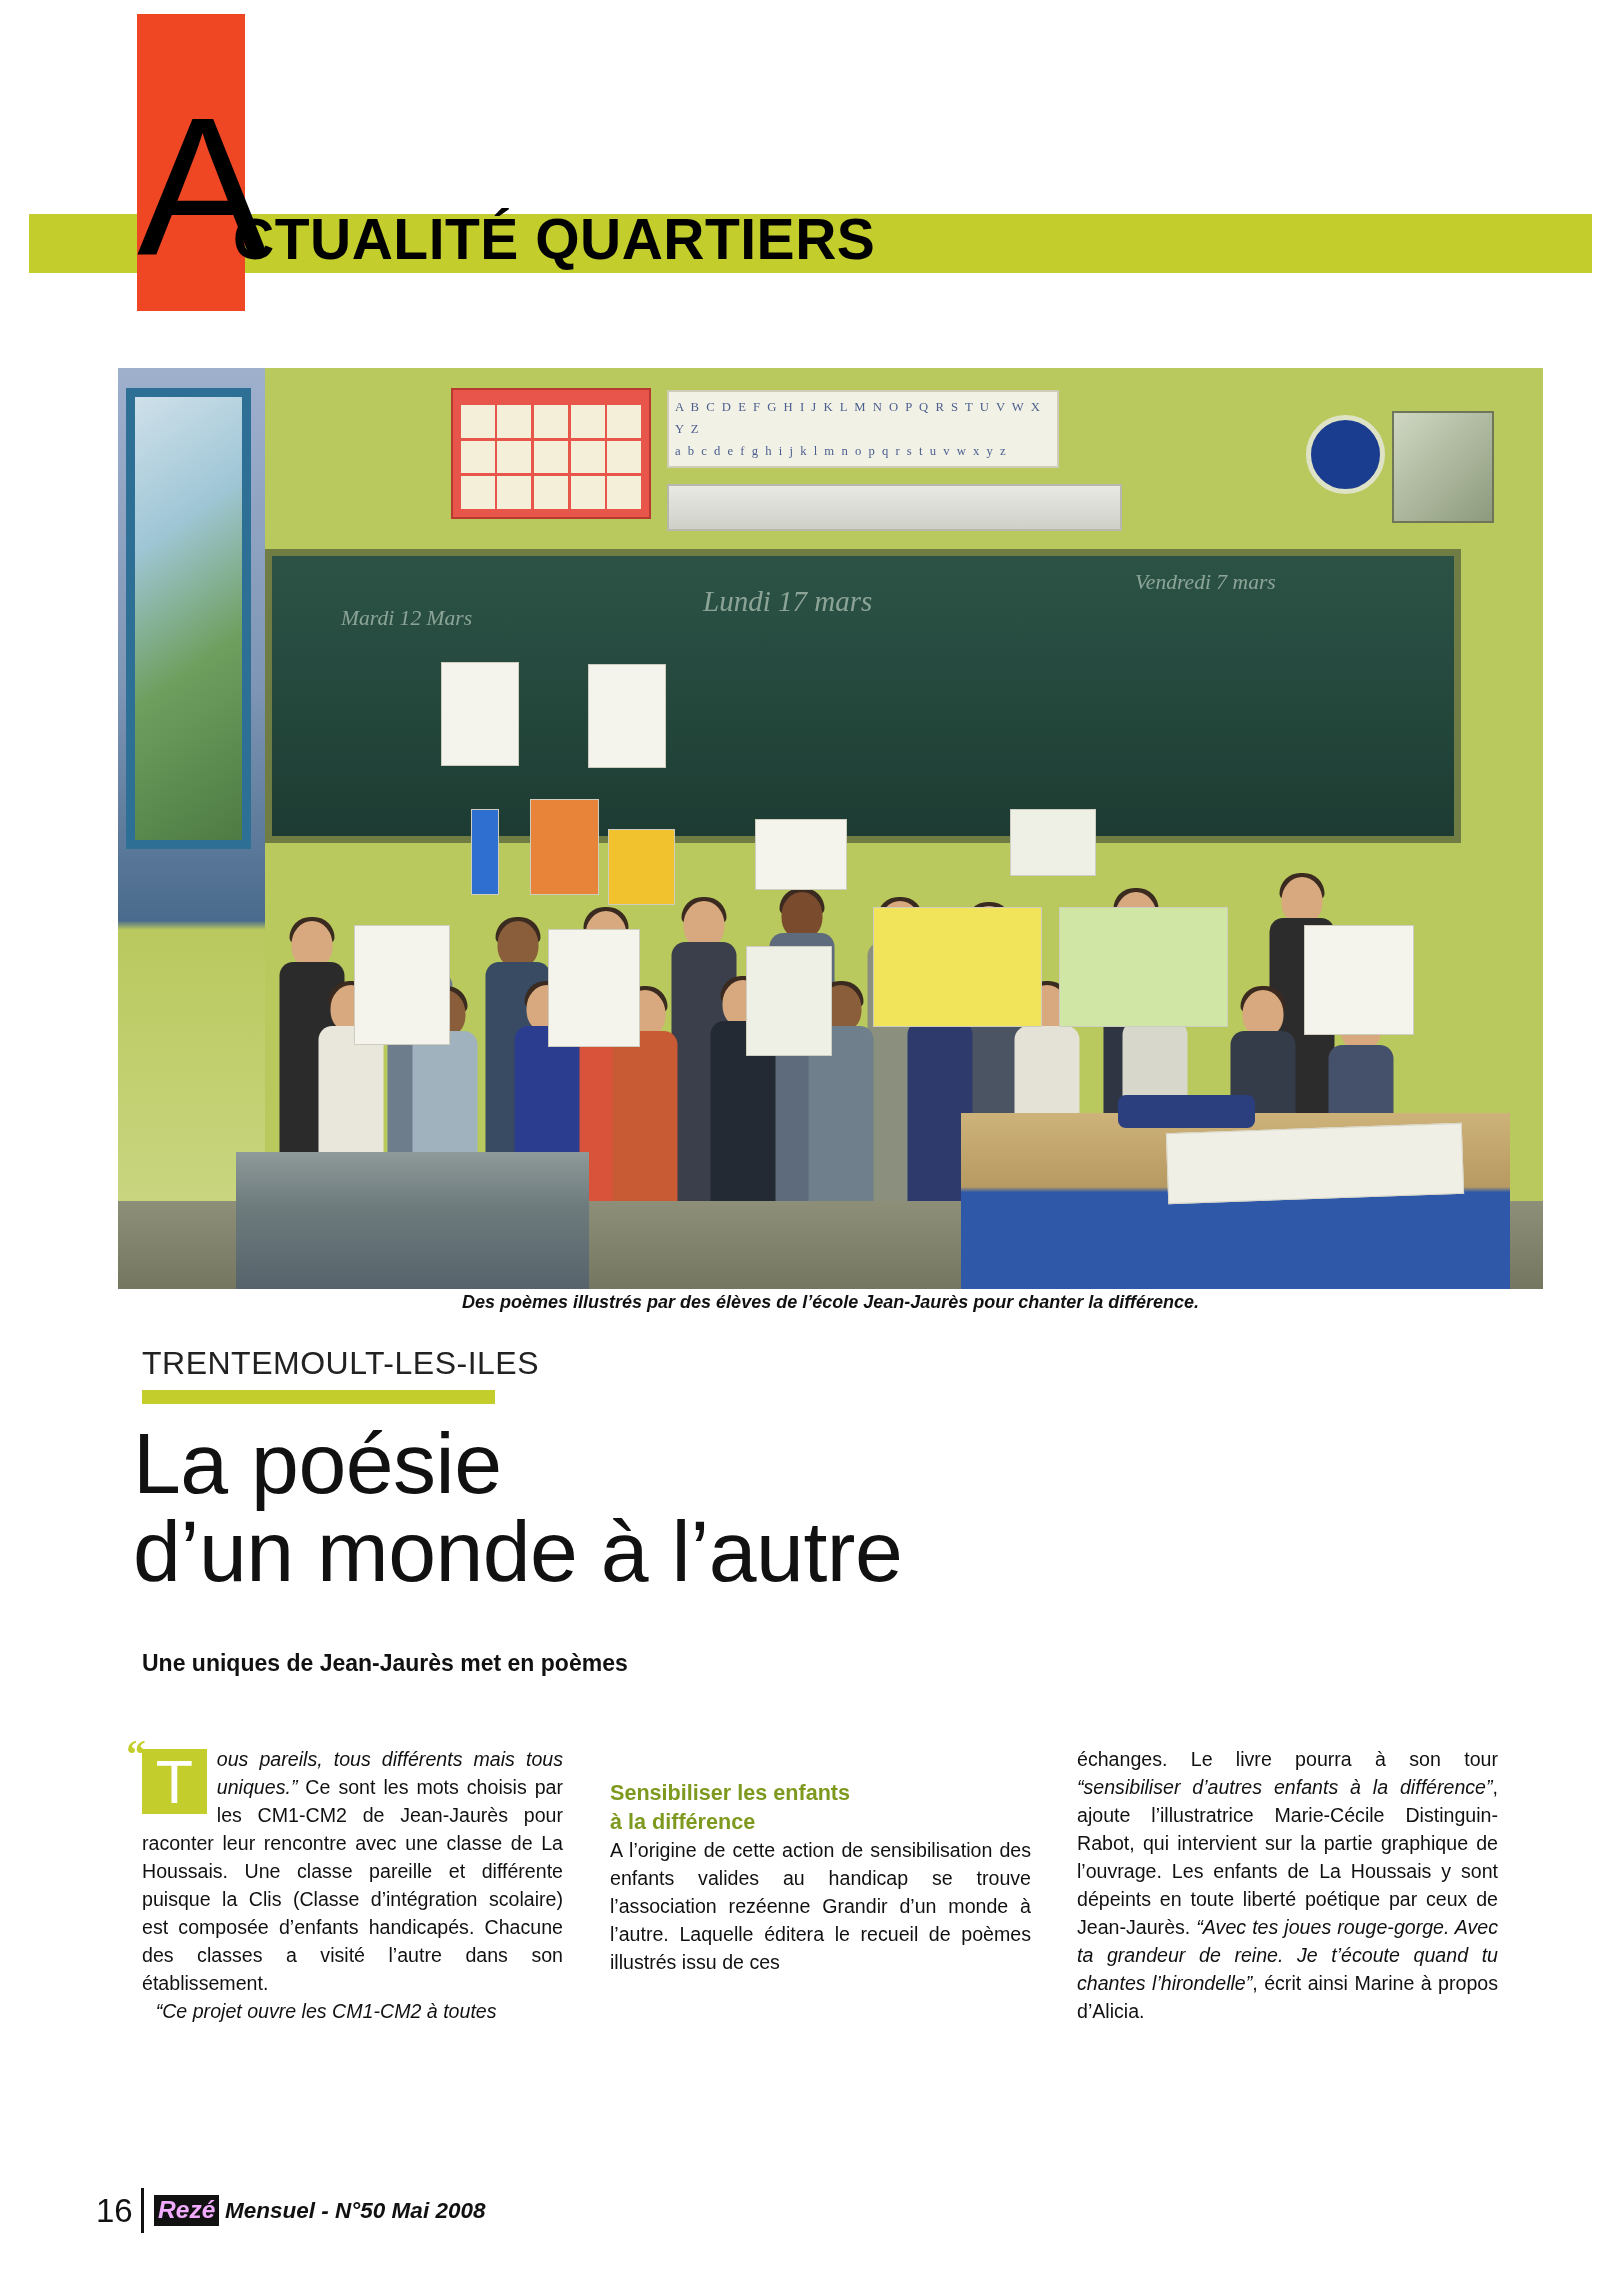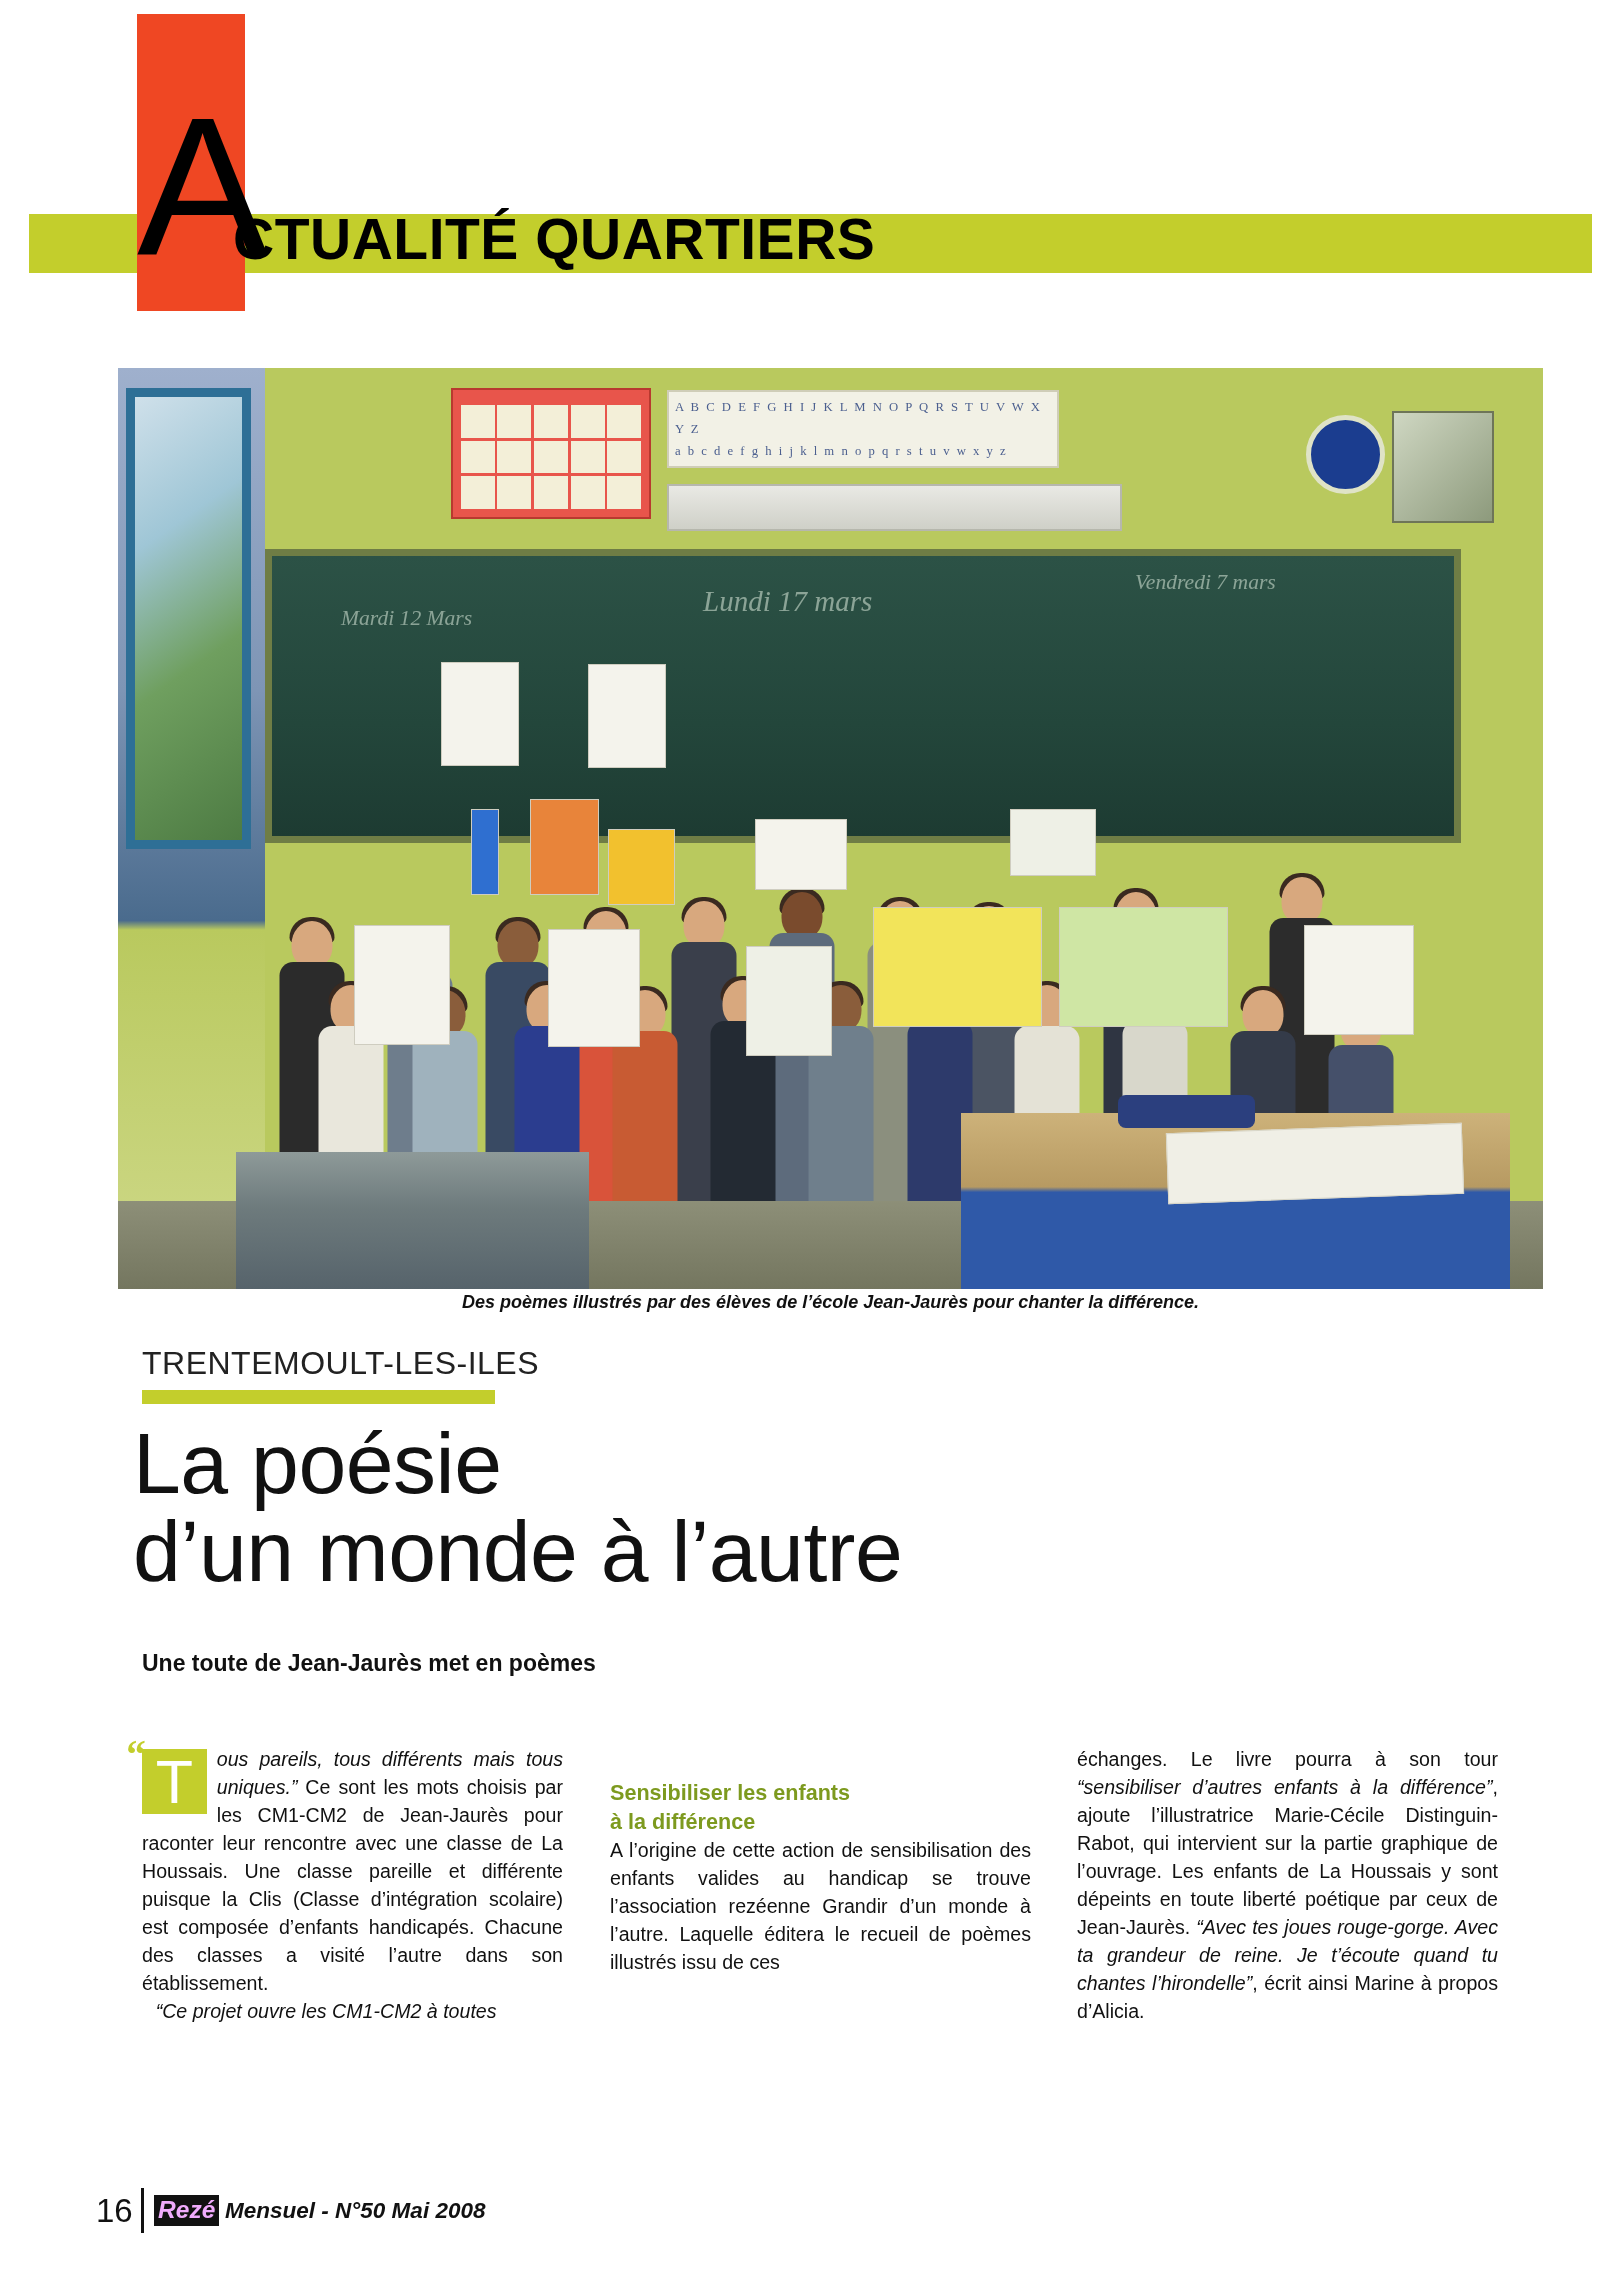--- a/index.html
+++ b/index.html
@@ -508,21 +508,21 @@
 
 <div class="kicker">TRENTEMOULT-LES-ILES</div>
 <div class="kicker-rule"></div>
 
 <div class="headline">
   <div>La poésie</div>
   <div>d’un monde à l’autre</div>
 </div>
 
 <div class="standfirst">
-  <div>Une toute de Jean-Jaurès met en poèmes</div>
+  <div>Une uniques de Jean-Jaurès met en poèmes</div>
 </div>
 
 <div class="cols">
 
   <div class="col col1">
     <span class="quote-mark">“</span>
     <p>
       <span class="dropcap">T</span><span class="it">ous pareils, tous différents mais tous uniques.”</span><span> Ce sont les mots choisis par les CM1-CM2 de Jean-Jaurès pour raconter leur rencontre avec une classe de La Houssais. Une classe pareille et différente puisque la Clis (Classe d’intégration scolaire) est composée d’enfants handicapés. Chacune des classes a visité l’autre dans son établissement.</span>
     </p>
     <p class="it" style="text-indent:13.7px;">“Ce projet ouvre les CM1-CM2 à toutes</p>

